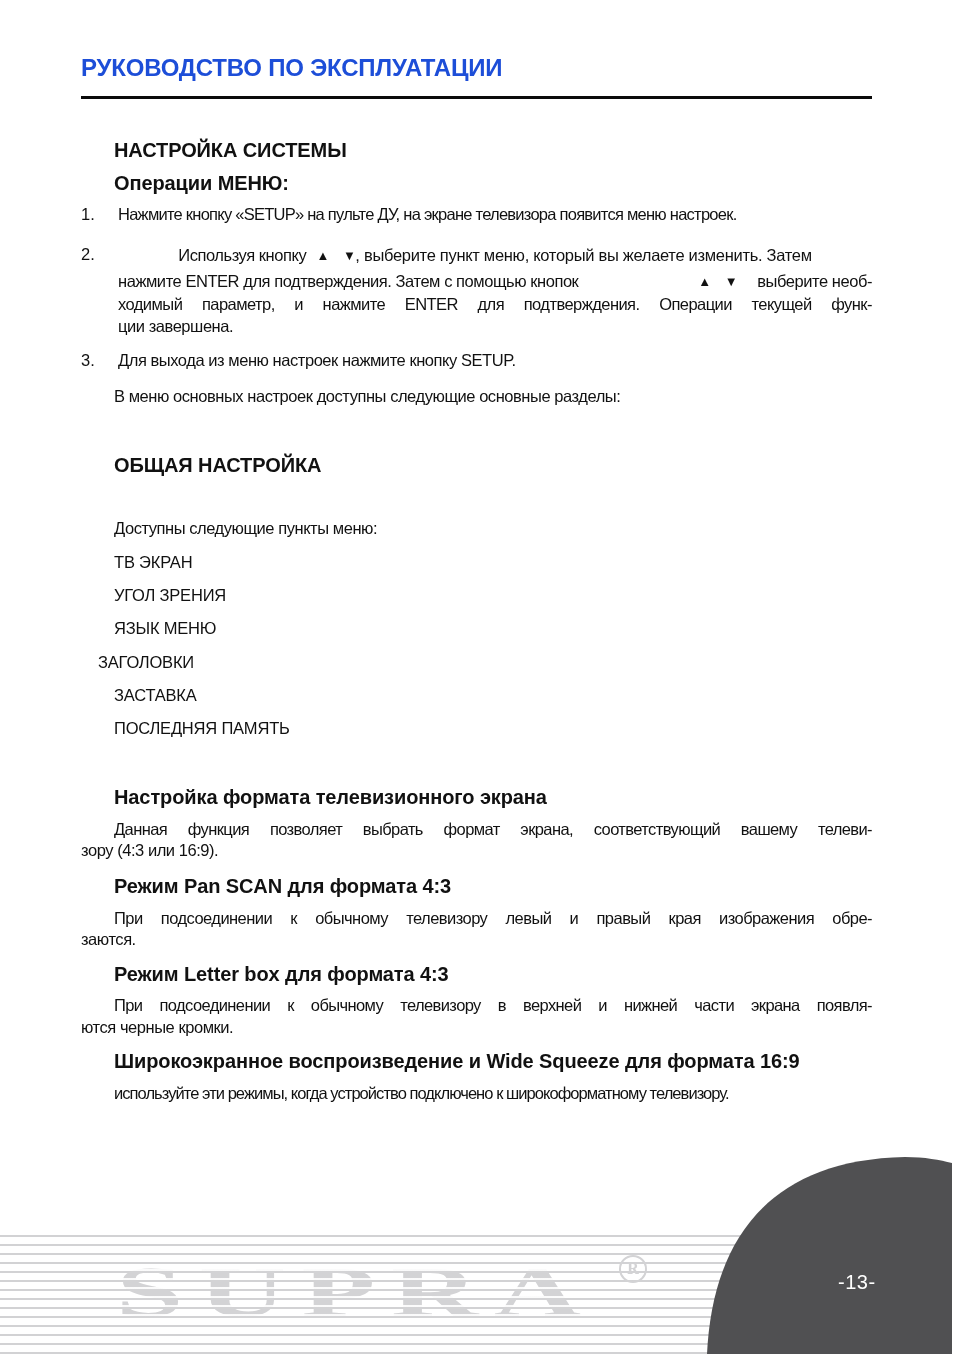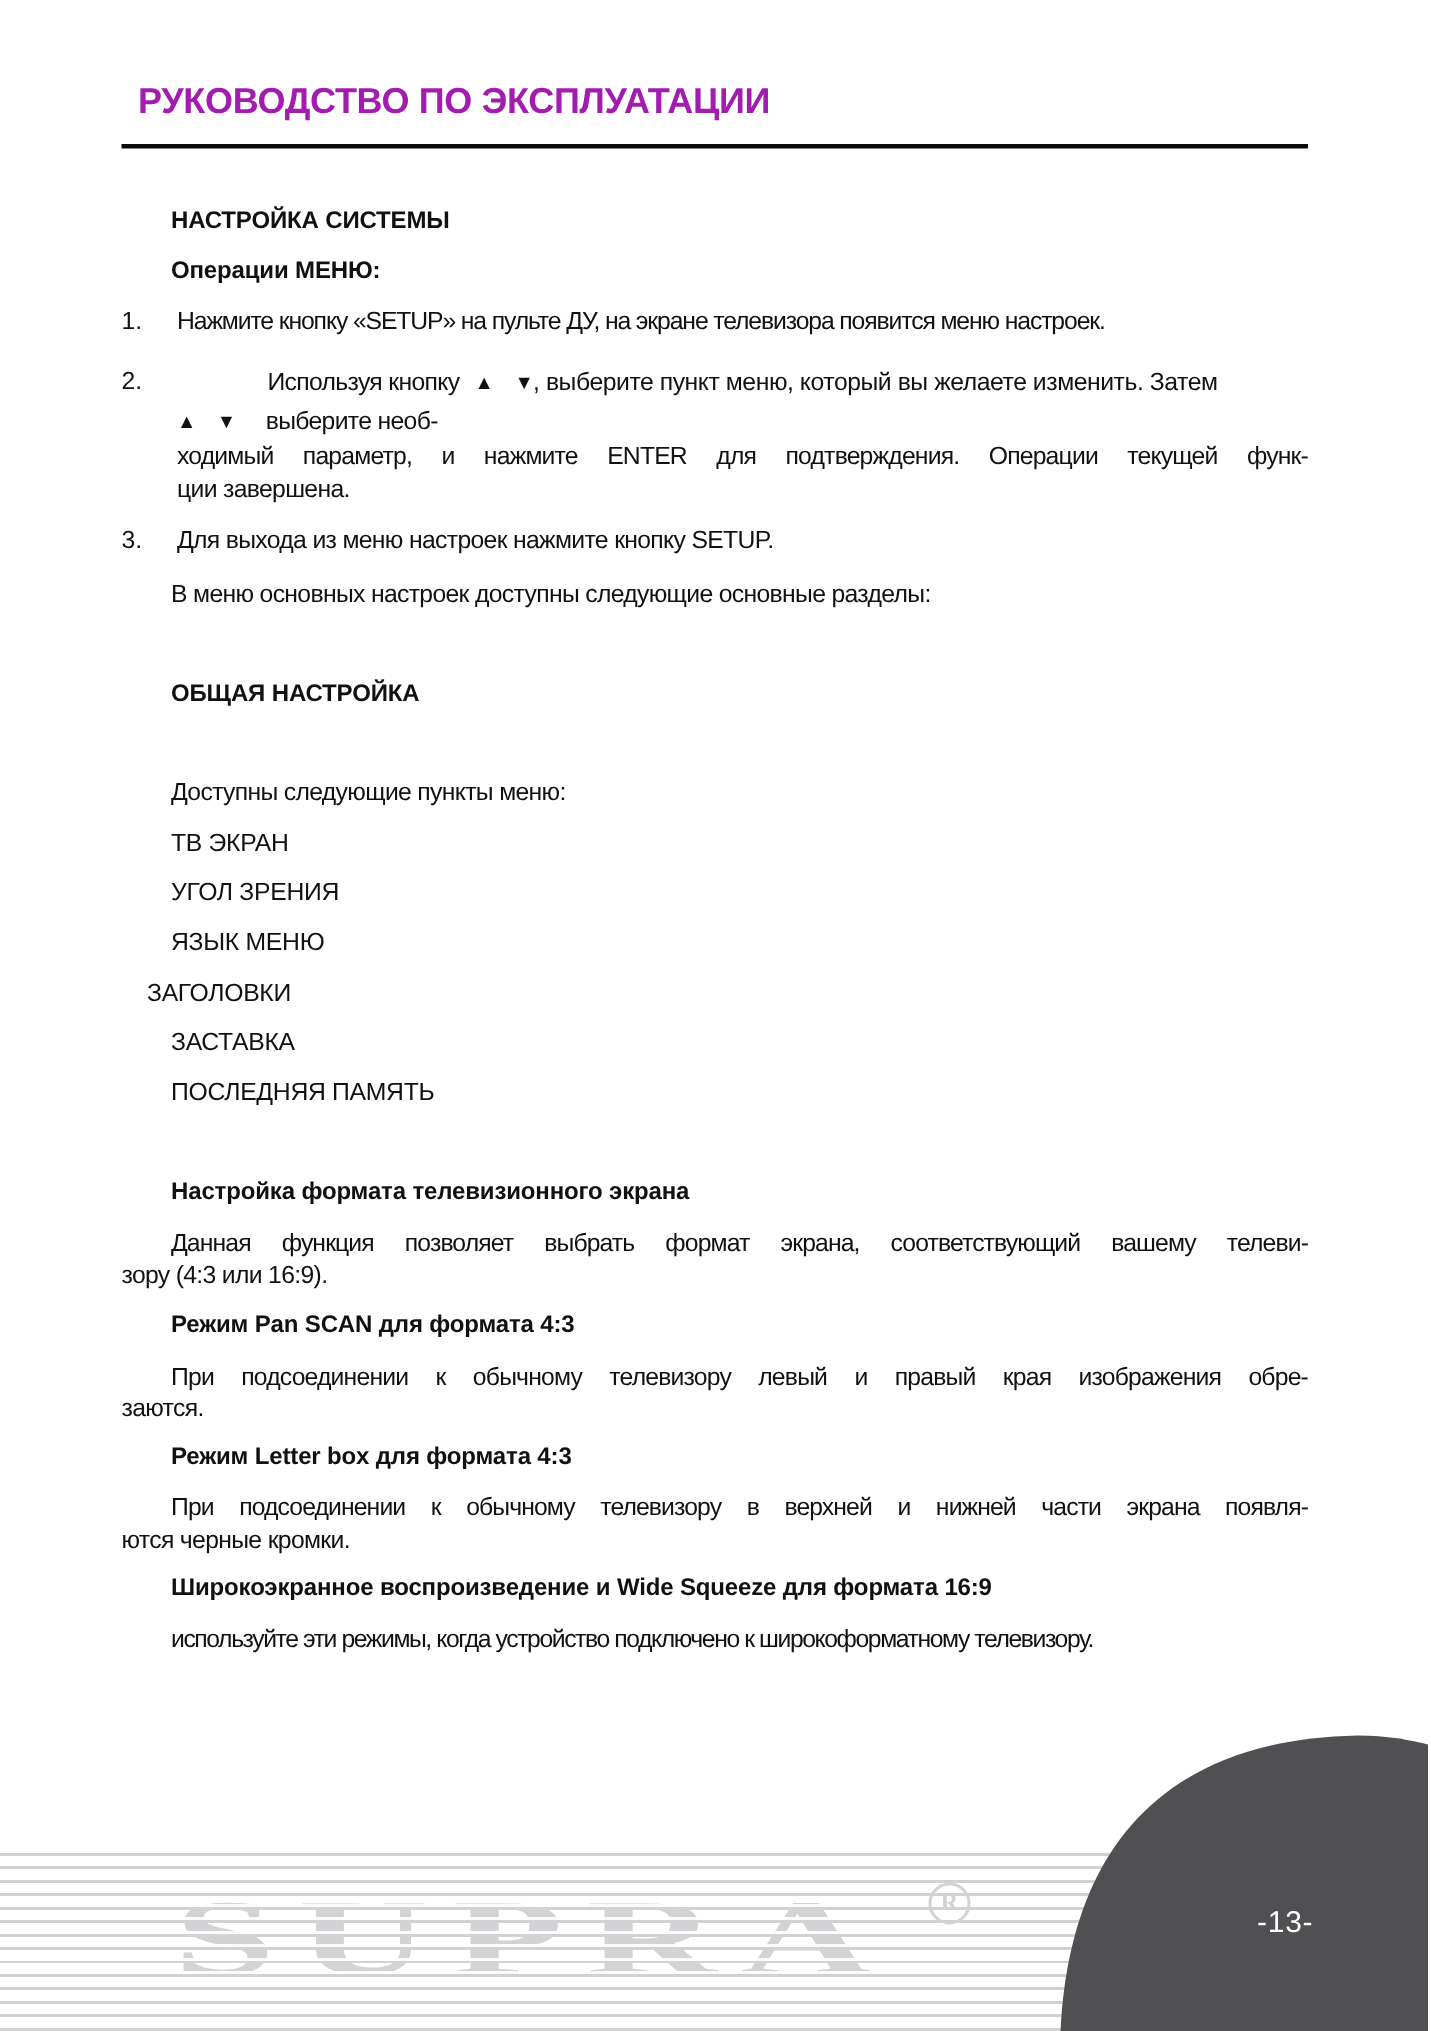--- a/index.html
+++ b/index.html
@@ -1,21 +1,21 @@
 <!DOCTYPE html>
 <html><head>
 <meta charset="utf-8">
 <style>
   html, body { margin: 0; padding: 0; background: #ffffff; }
   body { width: 954px; height: 1354px; position: relative; overflow: hidden;
          font-family: "Liberation Sans", sans-serif; color: #111111; }
   .abs { position: absolute; }
-  .title { left: 81px; top: 54px; font-size: 24px; font-weight: bold; letter-spacing: -0.2px; white-space: nowrap; color: #a21caf; margin-left: 11px; }
+  .title { left: 81px; top: 54px; font-size: 24px; font-weight: bold; letter-spacing: -0.2px; white-space: nowrap; color: #1d4ed8; }
   .rule { left: 81px; top: 96px; width: 791px; height: 3px; background: #0a0a0a; }
-  .h-bold { font-weight: bold; font-size: 16px; white-space: nowrap; letter-spacing: -0.1px; }
+  .h-bold { font-weight: bold; font-size: 20px; white-space: nowrap; letter-spacing: -0.1px; }
   .line { font-size: 16.5px; white-space: nowrap; letter-spacing: -0.45px; line-height: 20px; }
   .jl { text-align: justify; text-align-last: justify; white-space: normal; overflow: hidden; height: 20px; }
   .num { font-size: 16.5px; }
   .menu-item { font-size: 16.5px; white-space: nowrap; letter-spacing: -0.2px; }
   .stripes { left: 0; top: 1235px; width: 760px; height: 119px;
     background: repeating-linear-gradient(to bottom, #d2d2d4 0px, #d2d2d4 2px, transparent 2px, transparent 9px); }
   .logo { left: 116px; top: 1256px; font-family: "Liberation Serif", serif; font-weight: bold;
     font-size: 78px; color: #d3d3d5; letter-spacing: 10px; transform: scaleX(1.55) scaleY(0.92); transform-origin: left top;
     line-height: 78px; white-space: nowrap; }
   .logo-mask { left: 0; top: 1235px; width: 760px; height: 119px;
@@ -40,20 +40,21 @@
 
 <div class="abs num" style="left:81px; top:245px;">2.</div>
 <div class="abs line" style="left:118px; top:245px; width:754px; display:flex; justify-content:center;">
   <span style="white-space:nowrap;">
     <span>Используя кнопку</span>
     <span class="tri" style="margin-left:6px;">▲</span>
     <span class="tri" style="margin-left:10px;">▼</span><span style="letter-spacing:-0.3px;">, выберите пункт меню, который вы желаете изменить. Затем</span>
   </span>
 </div>
 <div class="abs line" style="left:118px; top:271px; width:754px; display:flex; justify-content:space-between;">
+  <span>нажмите ENTER для подтверждения. Затем с помощью кнопок</span>
   <span style="white-space:nowrap;">
     <span class="tri">▲</span>
     <span class="tri" style="margin-left:10px;">▼</span>
     <span style="margin-left:16px;">выберите необ-</span>
   </span>
 </div>
 <div class="abs line jl" style="left:118px; top:294px; width:754px; letter-spacing:-0.55px;">ходимый параметр, и нажмите ENTER для подтверждения. Операции текущей функ-</div>
 <div class="abs line" style="left:118px; top:316px;">ции завершена.</div>
 
 <div class="abs num" style="left:81px; top:351px;">3.</div>

